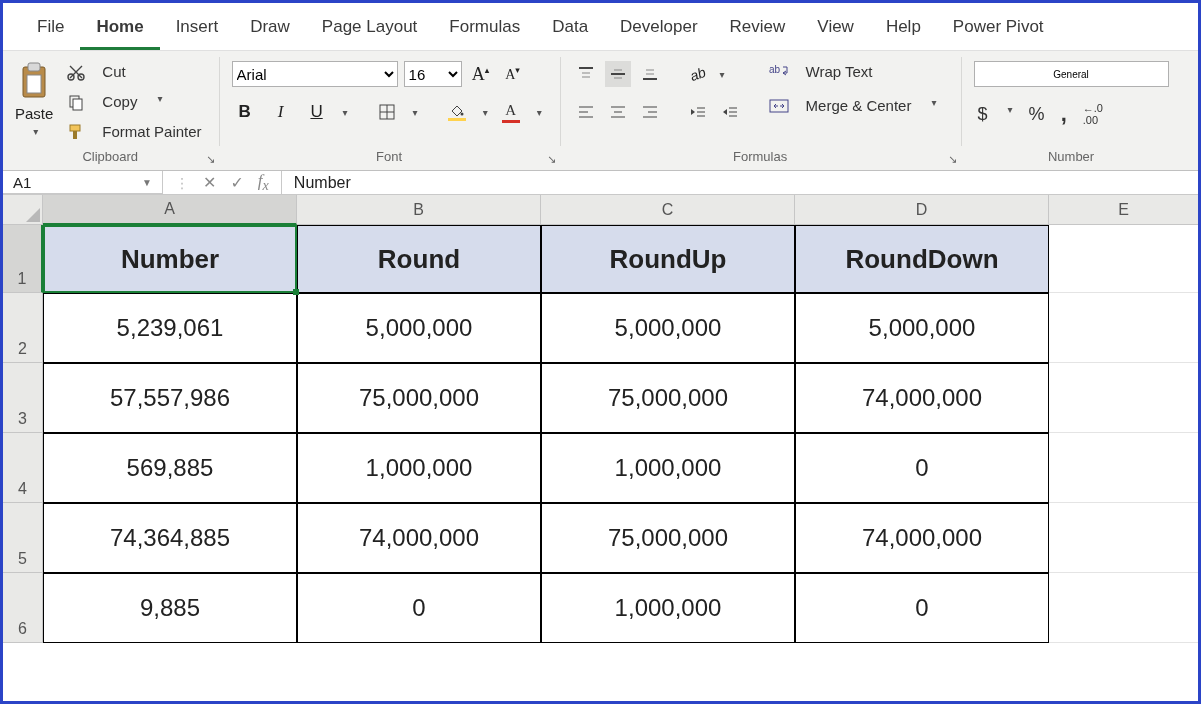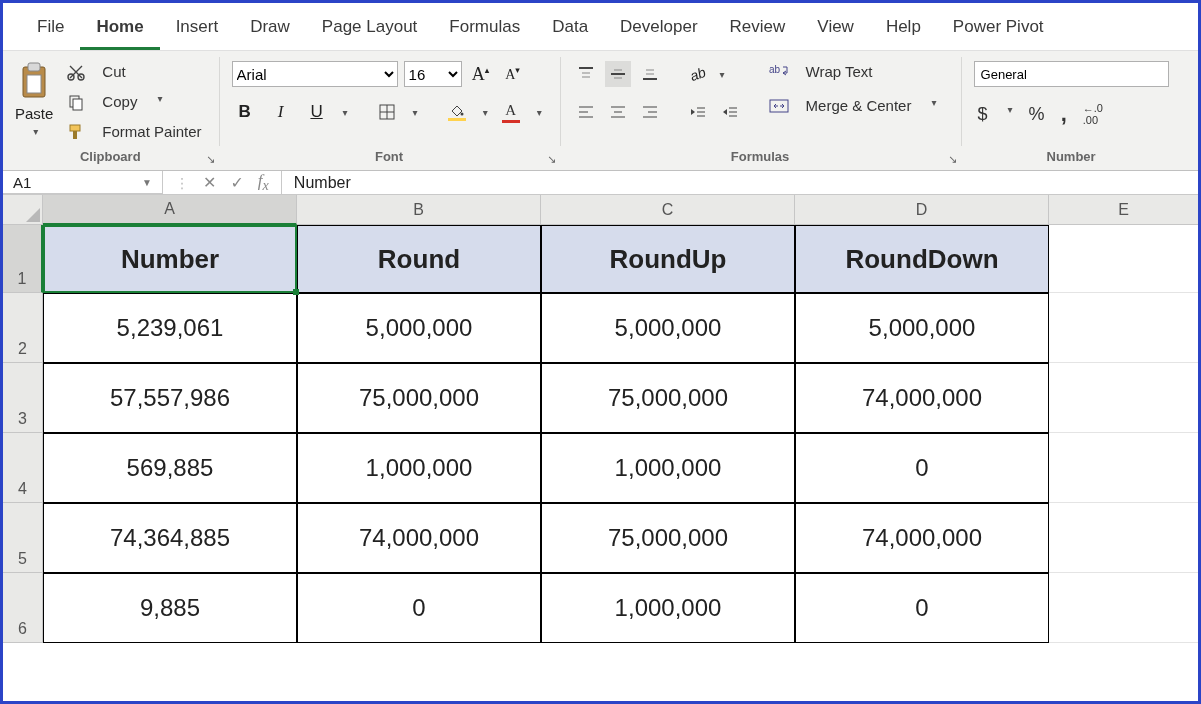--- a/index.html
+++ b/index.html
@@ -12,34 +12,34 @@
     color:#222;background:#fff;border:3px solid #2b44c7;width:1201px;height:704px;overflow:hidden;
   }
   
   .tabs{display:flex;gap:0;padding:8px 18px 0 18px;background:#fff;border-bottom:1px solid #e0e0e0;}
   .tab{padding:6px 16px 10px 16px;font-size:17px;color:#3a3a3a;cursor:pointer;}
   .tab.active{font-weight:600;border-bottom:3px solid var(--tab-green);}
   
   .ribbon{display:flex;background:var(--bg);border-bottom:1px solid #c0c0c0;}
   .group{padding:10px 12px 4px 12px;border-right:1px solid #ffffff00;display:flex;flex-direction:column;position:relative;}
   .group-body{display:flex;align-items:flex-start;gap:10px;flex:1;}
-  .group-label{text-align:center;font-size:13px;color:#666;padding:6px 0 2px 0;position:relative;font-weight:bold;}
+  .group-label{text-align:center;font-size:13px;color:#666;padding:6px 0 2px 0;position:relative;}
   .launcher{position:absolute;right:2px;bottom:4px;font-size:11px;color:#666;cursor:pointer;}
   .sep{width:1px;background:#d8d8d6;margin:6px 0 24px 0;}
   .col{display:flex;flex-direction:column;gap:8px;justify-content:center;}
   .row{display:flex;align-items:center;gap:6px;}
   .btn{display:flex;gap:17px;padding:2px 4px;cursor:pointer;font-size:15px;color:#333;}
   .paste-big{display:flex;flex-direction:column;align-items:center;gap:4px;font-size:15px;cursor:pointer;}
   select.font-name{width:166px;height:26px;font-size:15px;border:1px solid #b0b0b0;background:#fff;}
   select.font-size{width:58px;height:26px;font-size:15px;border:1px solid #b0b0b0;background:#fff;}
   .chev{font-size:10px;color:#555;margin-left:3px;}
   .square-btn{width:26px;height:26px;display:flex;align-items:center;justify-content:center;cursor:pointer;}
   .underbar-red{display:inline-block;width:18px;height:3px;background:#d63127;}
   .underbar-yellow{display:inline-block;width:18px;height:3px;background:#ffd24d;}
-  .number-fmt{width:195px;height:26px;border:1px solid #b0b0b0;background:#fff;font-size:13px;padding:2px 6px;}
+  .number-fmt{width:195px;height:26px;border:1px solid #b0b0b0;background:#fff;font-size:10px;padding:2px 6px;text-align:center;}
   
   .fbar{display:flex;align-items:stretch;border-bottom:1px solid #c9c9c9;background:#fff;height:24px;}
   .namebox{width:160px;border:1px solid #c9c9c9;border-top:none;border-left:none;display:flex;align-items:center;padding:0 10px;font-size:15px;}
   .namebox .dd{margin-left:auto;color:#777;font-size:10px;}
   .fx-controls{display:flex;align-items:center;gap:14px;padding:0 12px;border-right:1px solid #c9c9c9;color:#888;}
   .fx-controls .sepdots{color:#bbb;}
   .fx-input{flex:1;display:flex;align-items:center;padding:0 12px;font-size:16px;}
   
   .sheet{display:grid;grid-template-columns:40px 254px 244px 254px 254px 150px;grid-auto-rows:30px;user-select:none;}
   .sheet .gh{background:#e9e9e7;border-right:1px solid var(--grid-border);border-bottom:1px solid var(--grid-border);display:flex;align-items:center;justify-content:center;font-size:16px;color:#555;}

